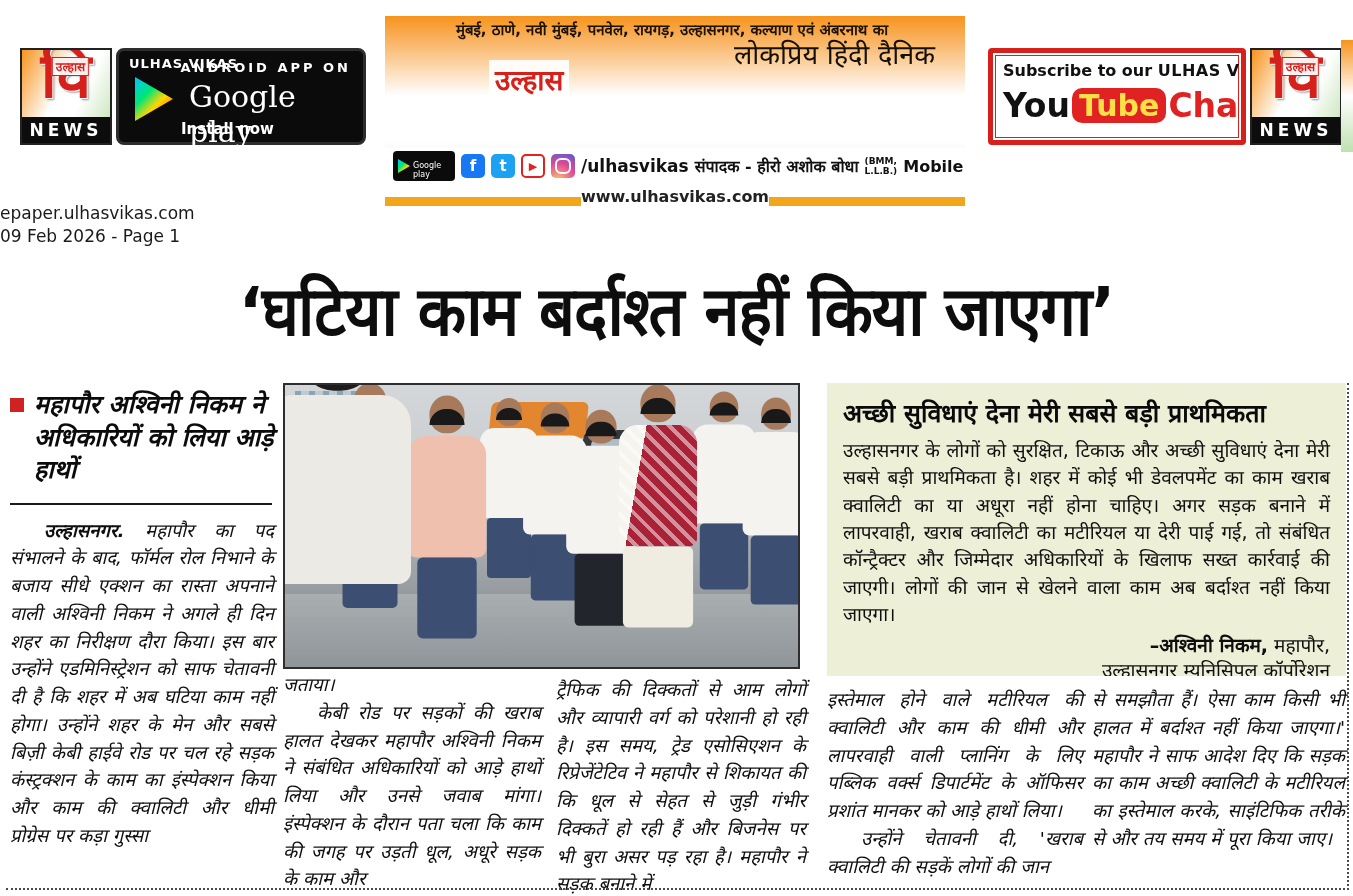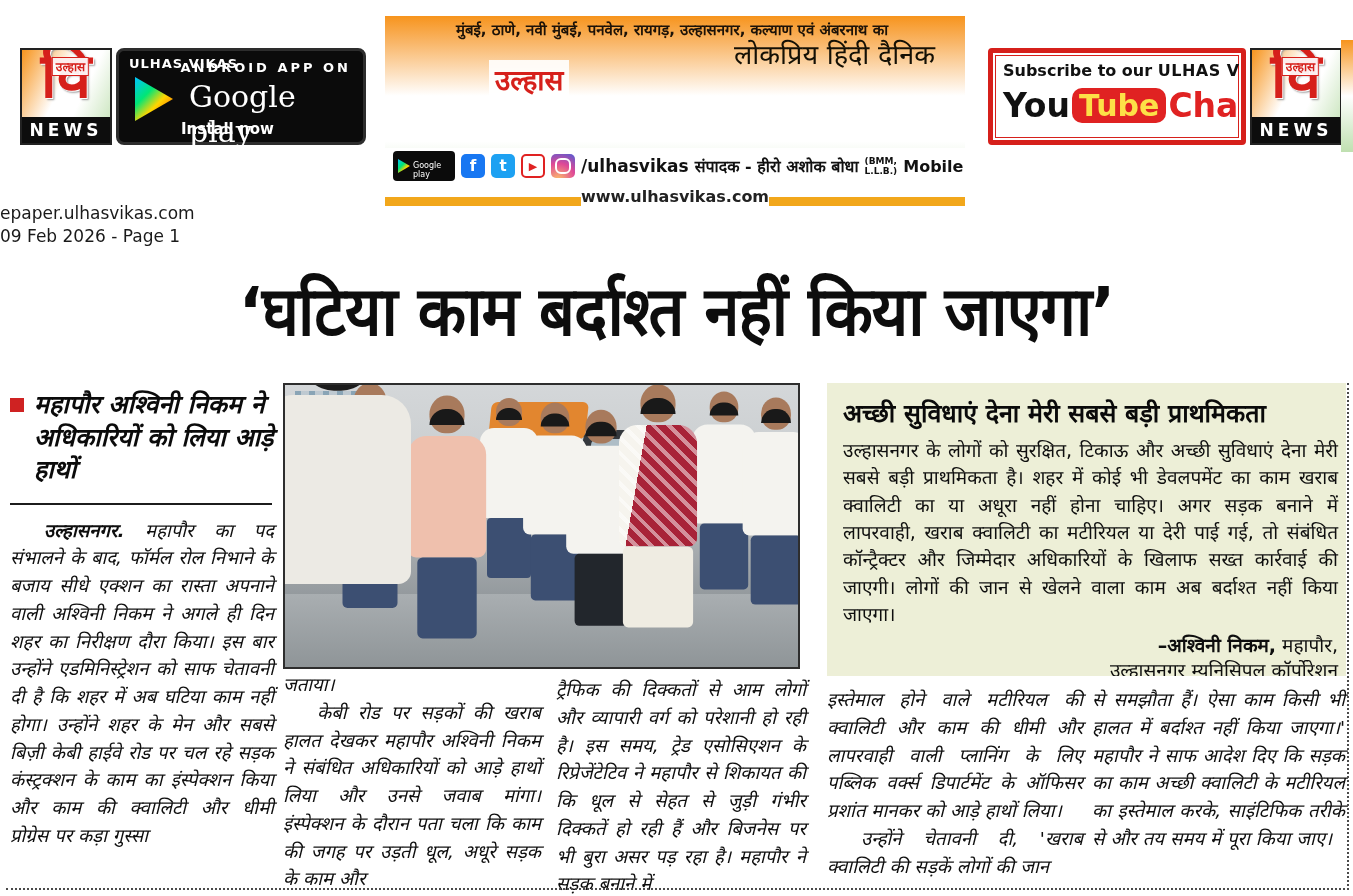--- a/index.html
+++ b/index.html
@@ -151,21 +151,21 @@
   .p-w { left:67%; top:16%; transform:scale(1.35); }
   .p-w .torso { background:
       repeating-linear-gradient(45deg, rgba(255,255,255,.5) 0 3px, rgba(255,255,255,0) 3px 8px),
       linear-gradient(100deg,#f6f4ee 0 28%, #a82338 28% 100%); }
   .p-w .legs { background:#efece2; width:52px; }
   .p8 { left:80%; top:10%; transform:scale(1.1); }
   .p9 { left:90%; top:14%; transform:scale(1.15); }
 
   .quote-box {
     position:absolute; left:827px; top:0; width:519px; height:293px;
-    background:#edefd7; padding:12px 8px 10px 16px; overflow:hidden;
+    background:#edefd7; padding:12px 16px 10px 16px; overflow:hidden;
   }
   .qb-title { font-size:25px; font-weight:800; color:#0a0a0a; margin-bottom:8px; text-align:left; }
   .qb-body { font-size:19px; line-height:1.44; text-align:justify; color:#0e0e0e; }
   .qb-attr { margin-top:4px; text-align:right; font-size:19px; line-height:1.35; color:#0e0e0e; }
 
   .col2 { left:283px; top:288px; width:258px; }
   .col3 { left:556px; top:293px; width:250px; }
   .col4 { left:827px; top:303px; width:256px; }
   .col5 { left:1092px; top:303px; width:253px; }
 

